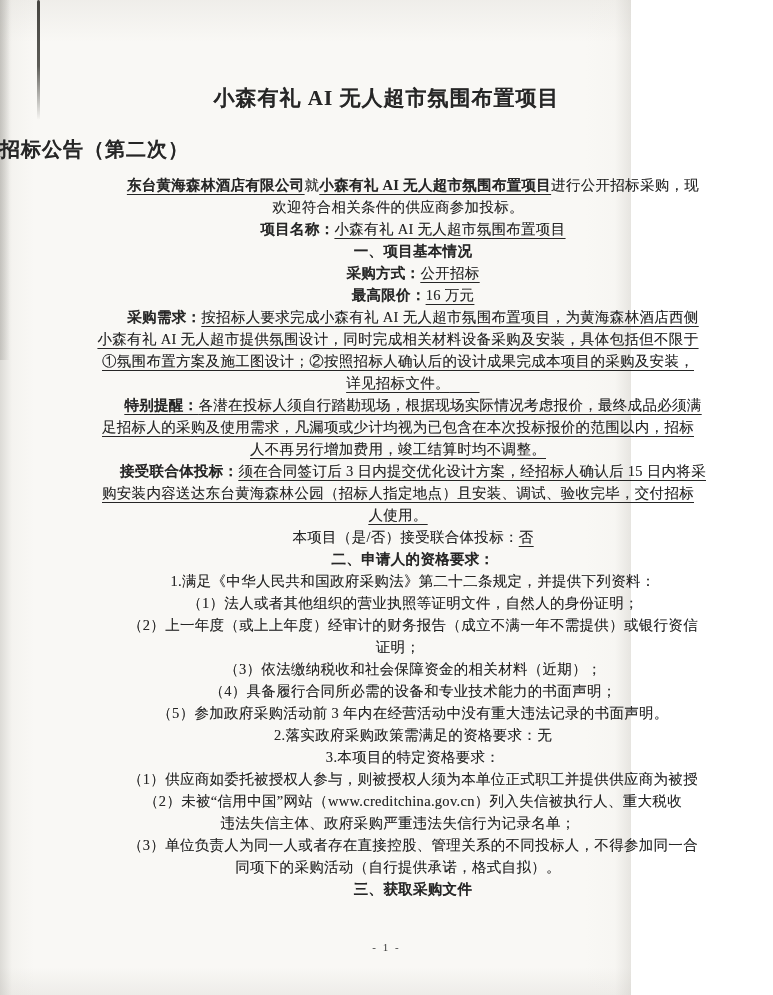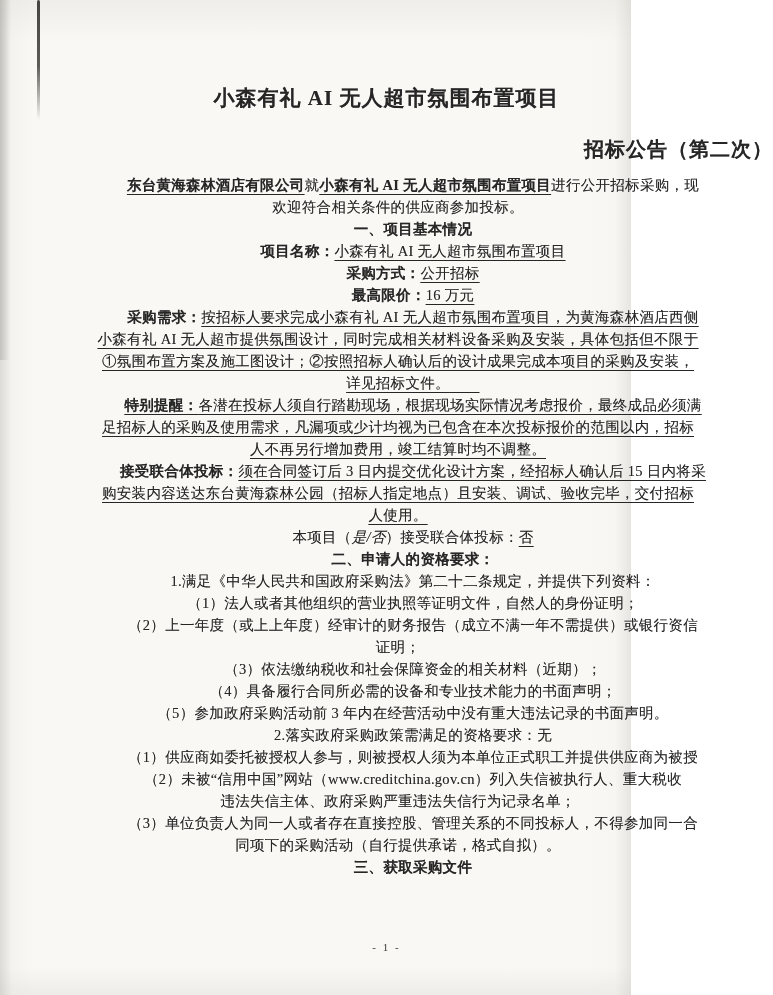--- a/index.html
+++ b/index.html
@@ -31,34 +31,34 @@
     background: linear-gradient(90deg, rgba(150,148,142,0.35), rgba(150,148,142,0));
   }
   .title {
     position: absolute; top: 84px; left: 0; width: 773px;
     margin: 0; text-align: center;
     font-size: 21px; font-weight: bold; letter-spacing: 1px;
     text-shadow: 0 0 0.6px rgba(30,30,30,0.45);
   }
   .subtitle {
     position: absolute; top: 136px; left: 0; width: 773px;
-    margin: 0; text-align: right;
+    margin: 0; text-align: left;
     font-size: 20px; font-weight: bold; letter-spacing: 1px;
     text-shadow: 0 0 0.6px rgba(30,30,30,0.45);
   }
   .body-lines {
     position: absolute; top: 174px; left: 88px; width: 620px;
     font-size: 14.5px; letter-spacing: 0.3px;
     text-shadow: 0 0 0.5px rgba(40,40,40,0.40);
     text-align: center;
   }
   .line { height: 22px; line-height: 22px; white-space: nowrap; }
   .line.ind { padding-left: 30px; }
   .seg.b { font-weight: bold; }
-  .seg.i { font-style: italic; }
+  .seg.i { }
   .seg.u {
     text-decoration: underline;
     text-underline-offset: 3.5px;
     text-decoration-thickness: 1.2px;
   }
   .page-number {
     position: absolute; top: 941px; left: 0; width: 773px;
     text-align: center; font-size: 11px; color: #3a3a3a;
     letter-spacing: 2px;
   }
@@ -69,22 +69,22 @@
 <div class="paper">
   <div class="left-shade"></div>
   <div class="streak"></div>
 
   <h1 class="title">小森有礼 AI 无人超市氛围布置项目</h1>
   <h2 class="subtitle">招标公告（第二次）</h2>
 
   <div class="body-lines">
       <div class="line ind"><span class="seg b u">东台黄海森林酒店有限公司</span><span class="seg">就</span><span class="seg b u">小森有礼 AI 无人超市氛围布置项目</span><span class="seg">进行公开招标采购，现</span></div>
       <div class="line"><span class="seg">欢迎符合相关条件的供应商参加投标。</span></div>
+      <div class="line ind"><span class="seg b">项目名称：</span><span class="seg u">小森有礼 AI 无人超市氛围布置项目</span></div>
       <div class="line ind"><span class="seg b">一、项目基本情况</span></div>
-      <div class="line ind"><span class="seg b">项目名称：</span><span class="seg u">小森有礼 AI 无人超市氛围布置项目</span></div>
       <div class="line ind"><span class="seg b">采购方式：</span><span class="seg u">公开招标</span></div>
       <div class="line ind"><span class="seg b">最高限价：</span><span class="seg u">16 万元</span></div>
       <div class="line ind"><span class="seg b">采购需求：</span><span class="seg u">按招标人要求完成小森有礼 AI 无人超市氛围布置项目，为黄海森林酒店西侧</span></div>
       <div class="line"><span class="seg u">小森有礼 AI 无人超市提供氛围设计，同时完成相关材料设备采购及安装，具体包括但不限于</span></div>
       <div class="line"><span class="seg u">①氛围布置方案及施工图设计；②按照招标人确认后的设计成果完成本项目的采购及安装，</span></div>
       <div class="line"><span class="seg u">详见招标文件。</span><span class="seg u">　　</span></div>
       <div class="line ind"><span class="seg b u">特别提醒：</span><span class="seg u">各潜在投标人须自行踏勘现场，根据现场实际情况考虑报价，最终成品必须满</span></div>
       <div class="line"><span class="seg u">足招标人的采购及使用需求，凡漏项或少计均视为已包含在本次投标报价的范围以内，招标</span></div>
       <div class="line"><span class="seg u">人不再另行增加费用，竣工结算时均不调整。</span></div>
       <div class="line ind"><span class="seg b">接受联合体投标：</span><span class="seg u">须在合同签订后 3 日内提交优化设计方案，经招标人确认后 15 日内将采</span></div>
@@ -93,20 +93,21 @@
       <div class="line ind"><span class="seg">本项目（</span><span class="seg i">是/否</span><span class="seg">）接受联合体投标：</span><span class="seg u">否</span></div>
       <div class="line ind"><span class="seg b">二、申请人的资格要求：</span></div>
       <div class="line ind"><span class="seg">1.满足《中华人民共和国政府采购法》第二十二条规定，并提供下列资料：</span></div>
       <div class="line ind"><span class="seg">（1）法人或者其他组织的营业执照等证明文件，自然人的身份证明；</span></div>
       <div class="line ind"><span class="seg">（2）上一年度（或上上年度）经审计的财务报告（成立不满一年不需提供）或银行资信</span></div>
       <div class="line"><span class="seg">证明；</span></div>
       <div class="line ind"><span class="seg">（3）依法缴纳税收和社会保障资金的相关材料（近期）；</span></div>
       <div class="line ind"><span class="seg">（4）具备履行合同所必需的设备和专业技术能力的书面声明；</span></div>
       <div class="line ind"><span class="seg">（5）参加政府采购活动前 3 年内在经营活动中没有重大违法记录的书面声明。</span></div>
       <div class="line ind"><span class="seg">2.落实政府采购政策需满足的资格要求：无</span></div>
+      <div class="line ind"><span class="seg">3.本项目的特定资格要求：</span></div>
       <div class="line ind"><span class="seg">（1）供应商如委托被授权人参与，则被授权人须为本单位正式职工并提供供应商为被授</span></div>
       <div class="line ind"><span class="seg">（2）未被“信用中国”网站（www.creditchina.gov.cn）列入失信被执行人、重大税收</span></div>
       <div class="line"><span class="seg">违法失信主体、政府采购严重违法失信行为记录名单；</span></div>
       <div class="line ind"><span class="seg">（3）单位负责人为同一人或者存在直接控股、管理关系的不同投标人，不得参加同一合</span></div>
       <div class="line"><span class="seg">同项下的采购活动（自行提供承诺，格式自拟）。</span></div>
       <div class="line ind"><span class="seg b">三、获取采购文件</span></div>
     </div>
 
   <div class="page-number">- 1 -</div>
 </div>

